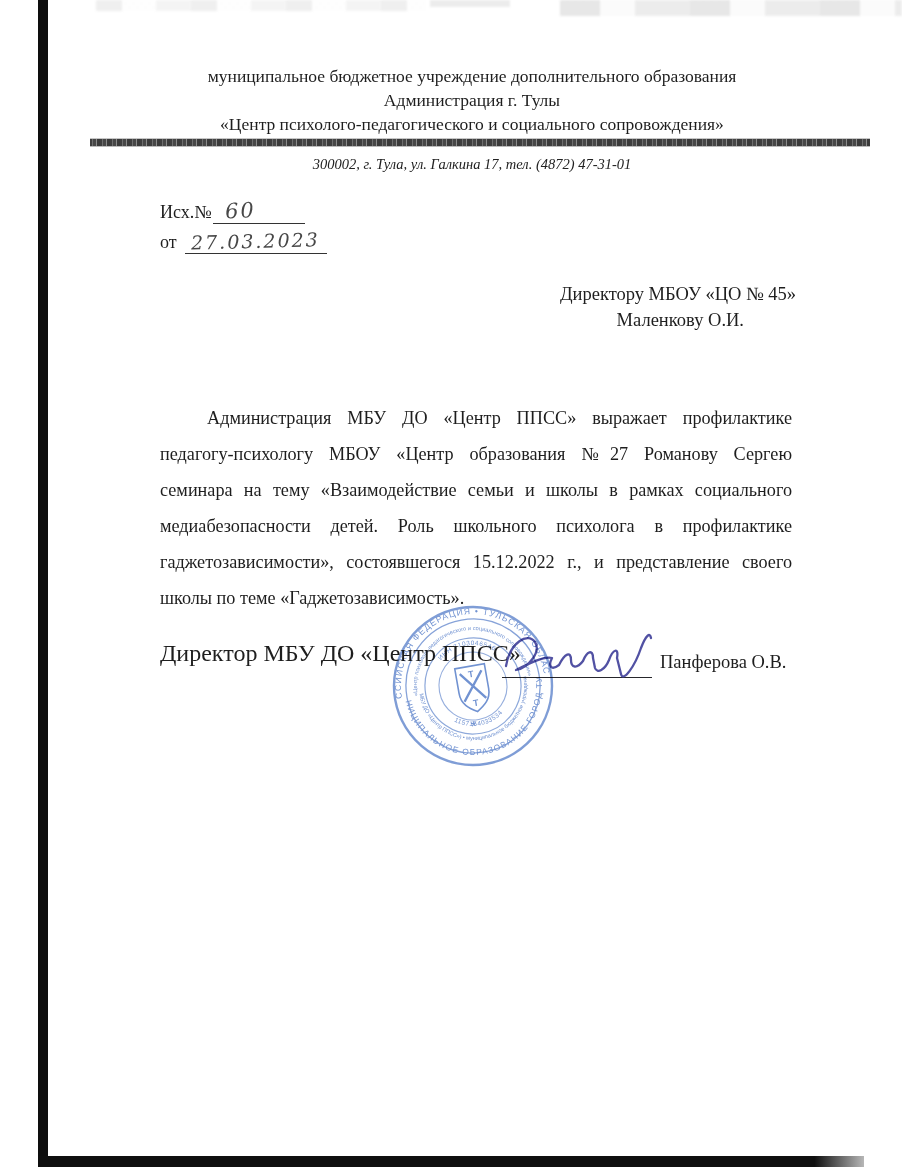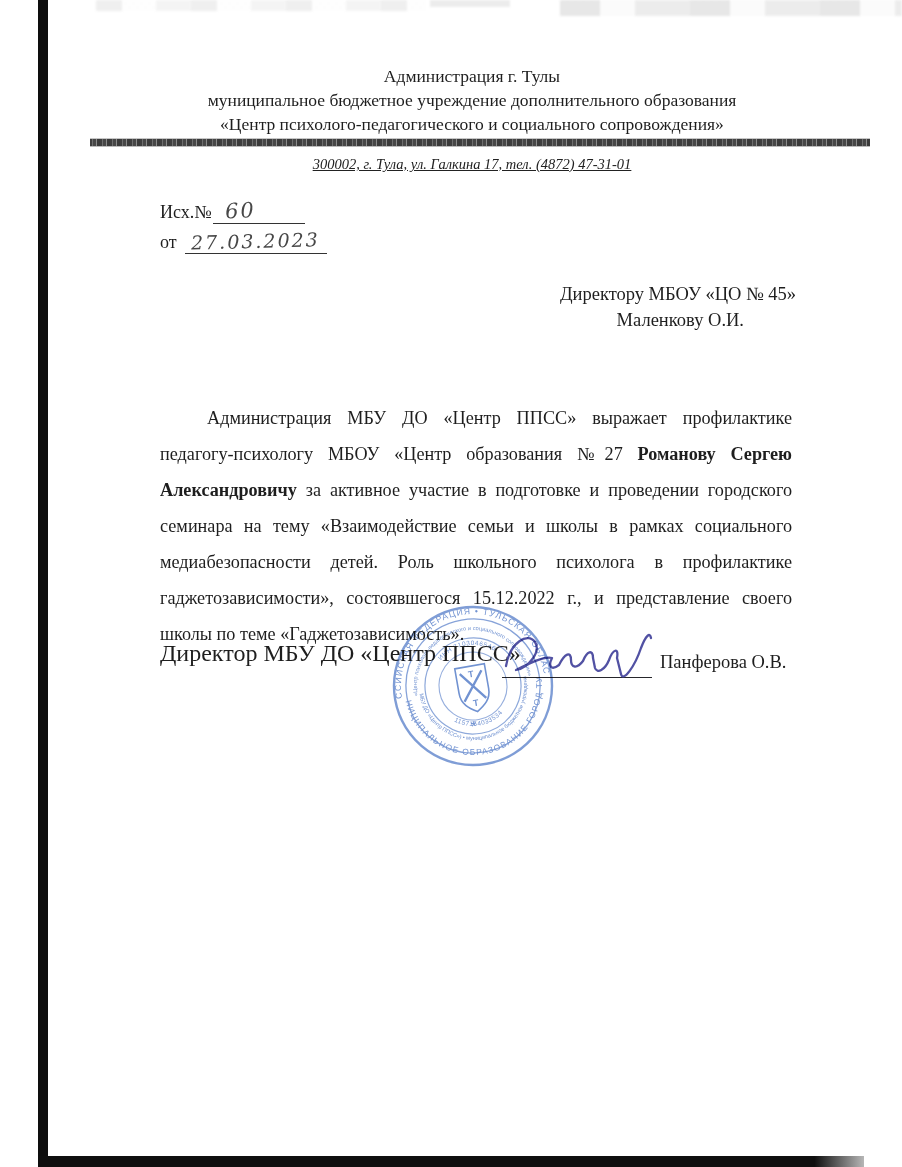--- a/index.html
+++ b/index.html
@@ -18,21 +18,21 @@
   .noise-b{left:560px;top:0;width:342px;height:16px;opacity:.38;
     background:repeating-linear-gradient(90deg,rgba(140,140,140,.55) 0 40px,rgba(200,200,200,.2) 40px 75px,rgba(160,160,160,.5) 75px 130px);}
   .noise-c{left:430px;top:0;width:80px;height:7px;opacity:.18;background:#9a9a9a;}
 
   
   .org-header{position:absolute;left:90px;top:64px;width:764px;text-align:center;line-height:24px;font-size:17.5px;}
   .separator{position:absolute;left:90px;top:139px;width:780px;height:7px;
     background:repeating-linear-gradient(90deg,#3e3e3e 0 2px,#6e6e6e 2px 3px,#474747 3px 6px,#8b8b8b 6px 7px,#3a3a3a 7px 10px);
     box-shadow:0 1px 0 rgba(120,120,120,.5), 0 -1px 0 rgba(160,160,160,.6);}
   .address{position:absolute;left:90px;top:156px;width:764px;text-align:center;
-    font-style:italic;font-size:14.5px;color:#222;text-decoration:underline;}
+    font-style:italic;font-size:14.5px;color:#222;}
 
   
   .ref{position:absolute;left:160px;top:199px;font-size:18px;}
   .ref-row{height:31px;}
   .hand{font-family:"DejaVu Serif", serif;font-style:italic;color:#474747;letter-spacing:2px;}
   .ref-line{display:inline-block;border-bottom:1.6px solid #333;position:relative;top:0;}
   .num-line{width:92px;margin-left:2px;}
   .date-line{width:142px;margin-left:8px;}
   .hand-num{display:inline-block;font-size:21px;transform:rotate(-3deg);padding-left:12px;}
   .hand-date{display:inline-block;font-size:19px;transform:rotate(-1.5deg);padding-left:6px;}
@@ -44,21 +44,21 @@
   
   .doc-title{position:absolute;left:90px;top:337px;width:764px;text-align:center;
     font-weight:bold;font-size:20px;letter-spacing:.4px;color:#161616;}
 
   
   .body-text{position:absolute;left:160px;top:400px;width:632px;font-size:18.2px;}
   .body-line{height:36px;line-height:36px;text-align:justify;text-align-last:justify;
     overflow:hidden;white-space:nowrap;}
   .body-line.indent{text-indent:47px;}
   .body-line.last{text-align-last:left;}
-  .body-line .bold{font-weight:bold;}
+  .body-line .bold{font-weight:normal;}
 
   
   .sig-label{position:absolute;left:160px;top:640px;font-size:24px;}
   .sig-underline{position:absolute;left:502px;top:677px;width:150px;height:0;border-bottom:1.6px solid #26262b;}
   .sig-name{position:absolute;left:660px;top:652px;font-size:18.5px;}
   .sig-svg{position:absolute;left:488px;top:622px;}
 
   
   .stamp{position:absolute;left:387px;top:600px;mix-blend-mode:multiply;opacity:.88;}
   .stamp text{font-family:"Liberation Sans", sans-serif;fill:#5d83cb;}
@@ -68,22 +68,22 @@
 
 <div class="page">
 
   <div class="scan-bar-left"></div>
   <div class="scan-bar-bottom"></div>
   <div class="scan-noise noise-a"></div>
   <div class="scan-noise noise-b"></div>
   <div class="scan-noise noise-c"></div>
 
   <div class="org-header">
+    <div>муниципальное бюджетное учреждение дополнительного образования</div>
     <div>Администрация г. Тулы</div>
-    <div>муниципальное бюджетное учреждение дополнительного образования</div>
     <div>«Центр психолого-педагогического и социального сопровождения»</div>
   </div>
   <div class="separator"></div>
   <div class="address">300002, г. Тула, ул. Галкина 17, тел. (4872) 47-31-01</div>
 
   <div class="ref">
     <div class="ref-row">
       <span>Исх.№</span><span class="ref-line num-line"><span class="hand hand-num">60</span></span>
     </div>
     <div class="ref-row">
@@ -93,21 +93,20 @@
 
   <div class="recipient">
     <div>Директору МБОУ «ЦО № 45»</div>
     <div class="line2">Маленкову О.И.</div>
   </div>
 
 
   <div class="body-text">
       <div class="body-line indent"><span>Администрация МБУ ДО «Центр ППСС» выражает профилактике</span></div>
       <div class="body-line"><span>педагогу-психологу МБОУ «Центр образования №27  </span><span class="bold">Романову Сергею</span></div>
-      <div class="body-line"><span class="bold">Александровичу</span><span>  за активное участие в подготовке и проведении городского</span></div>
       <div class="body-line"><span>семинара на тему «Взаимодействие семьи и школы в рамках социального</span></div>
       <div class="body-line"><span>медиабезопасности детей. Роль школьного психолога в профилактике</span></div>
       <div class="body-line"><span>гаджетозависимости», состоявшегося 15.12.2022 г., и  представление своего</span></div>
       <div class="body-line last"><span>школы по теме «Гаджетозависимость».</span></div>
     </div>
 
   <div class="sig-label">Директор МБУ ДО «Центр ППСС»</div>
   <div class="sig-underline"></div>
   <div class="sig-name">Панферова О.В.</div>
 

